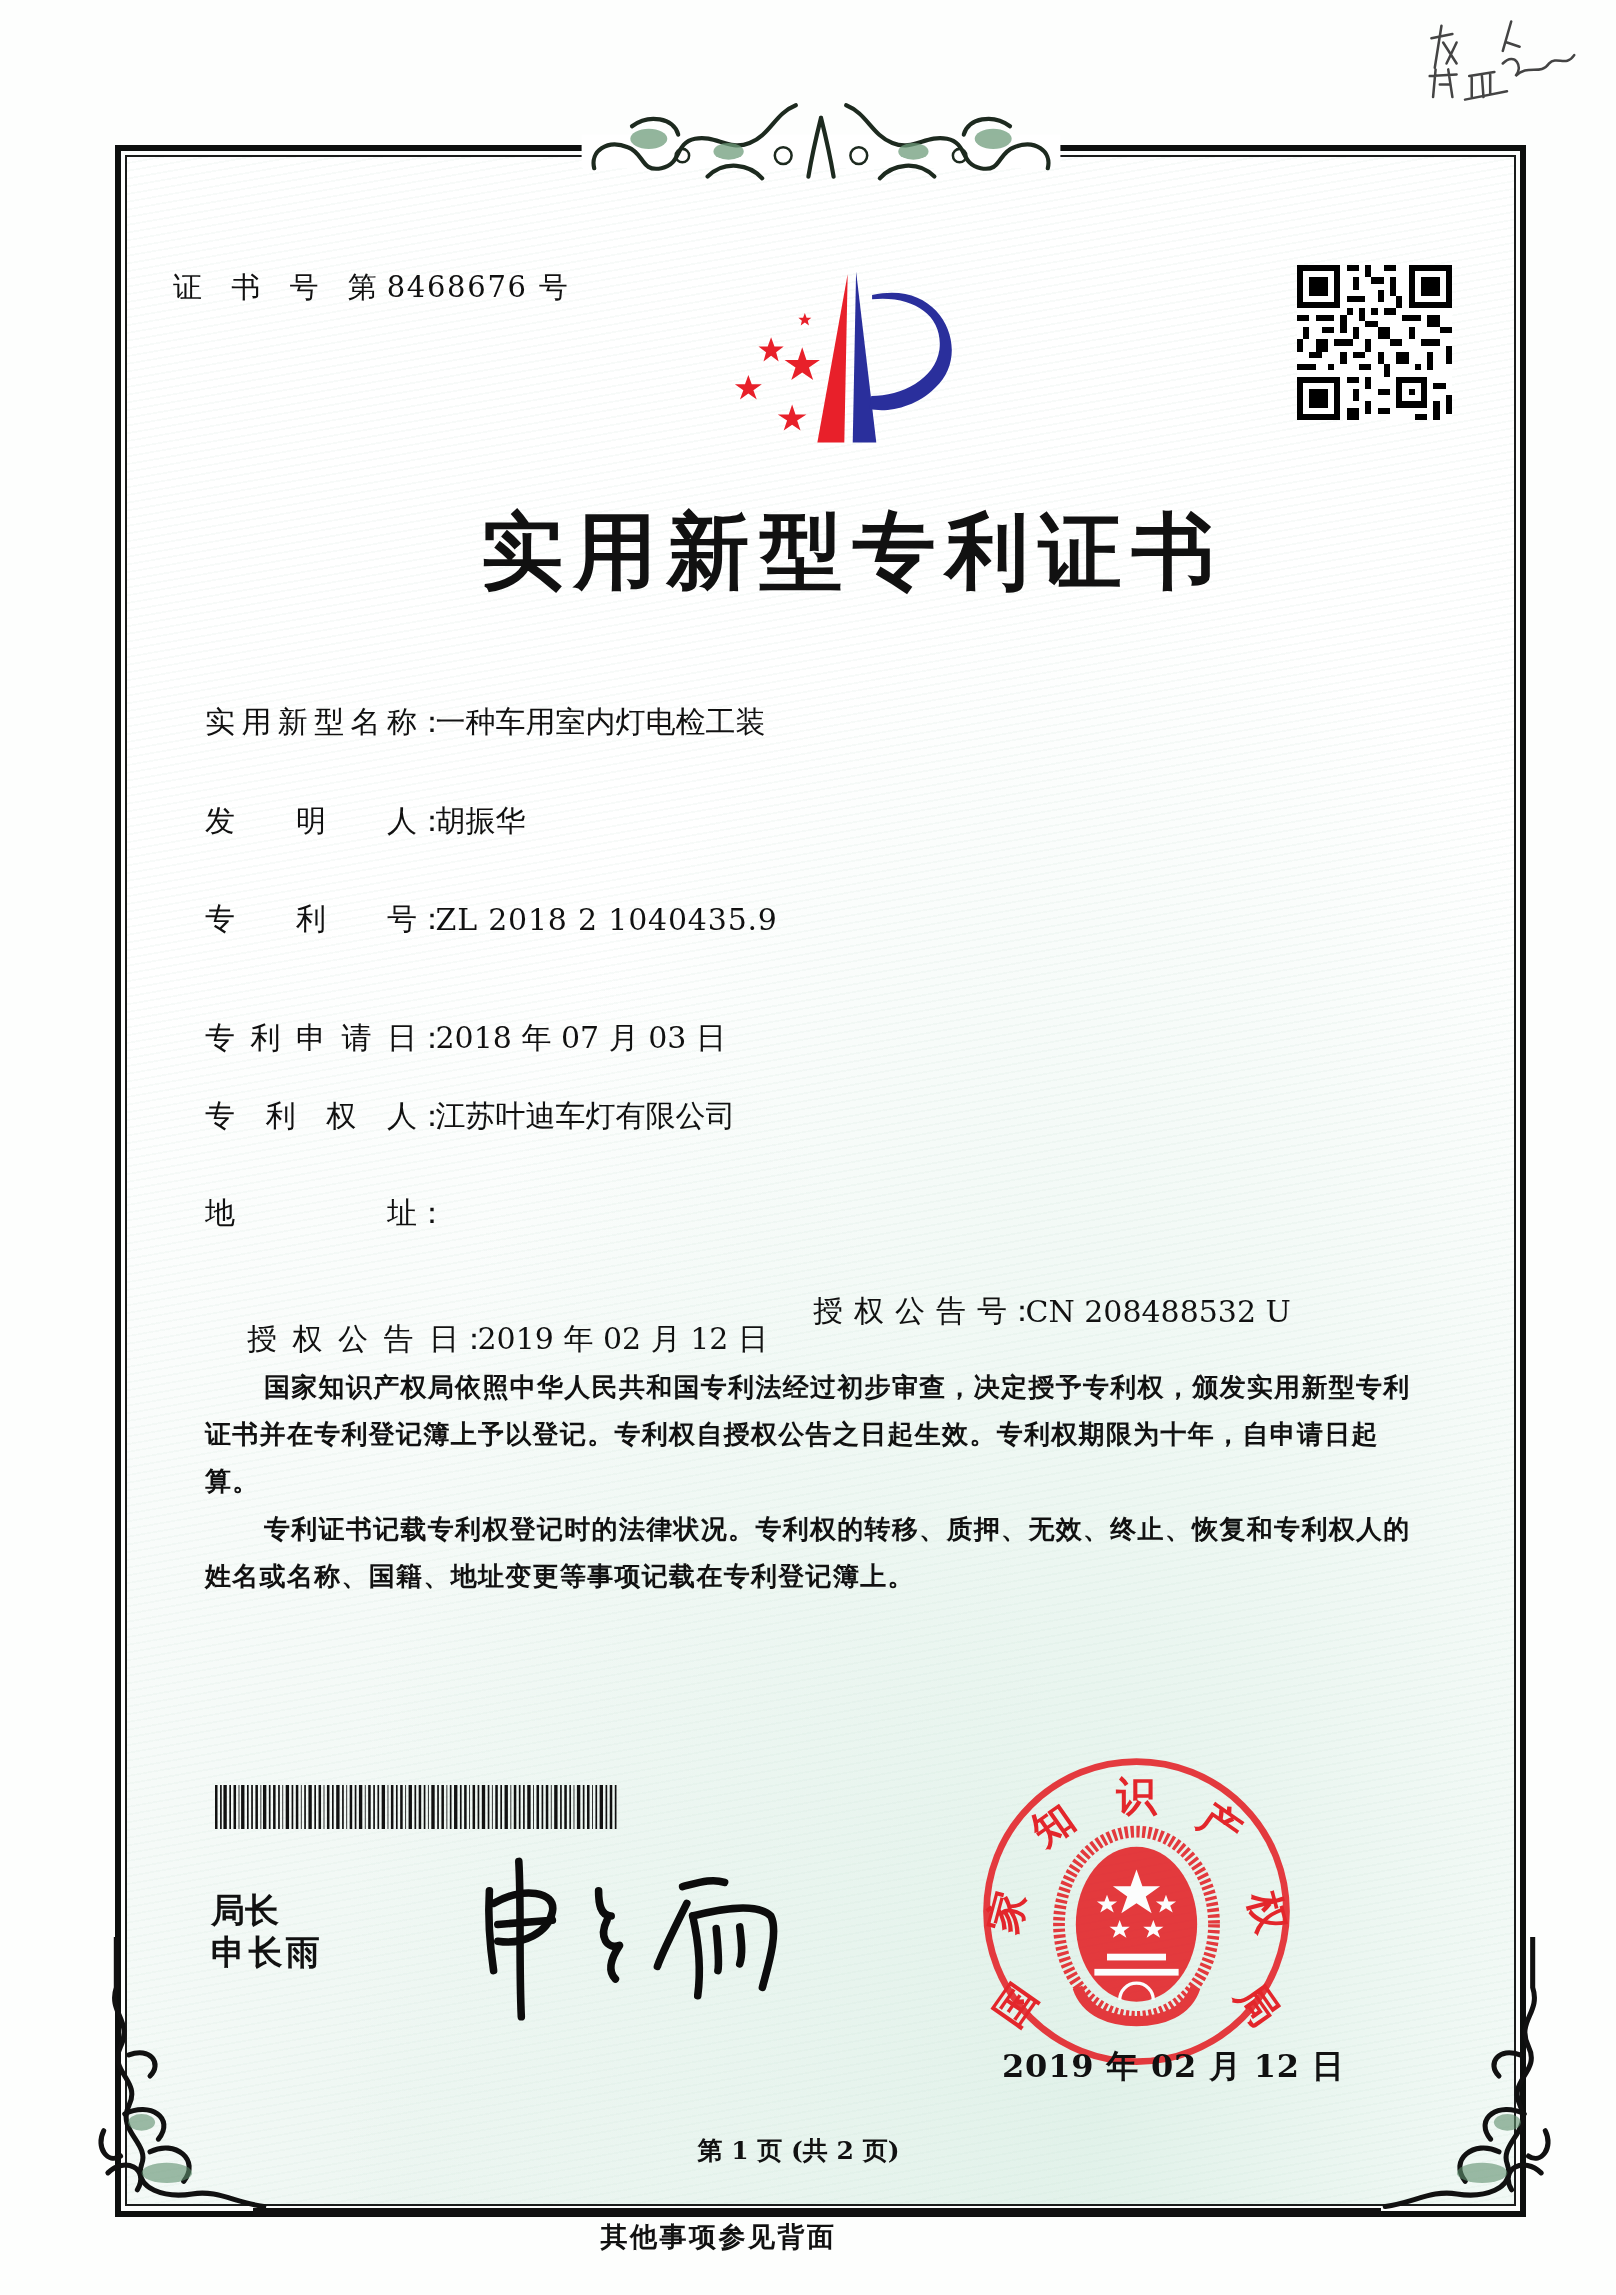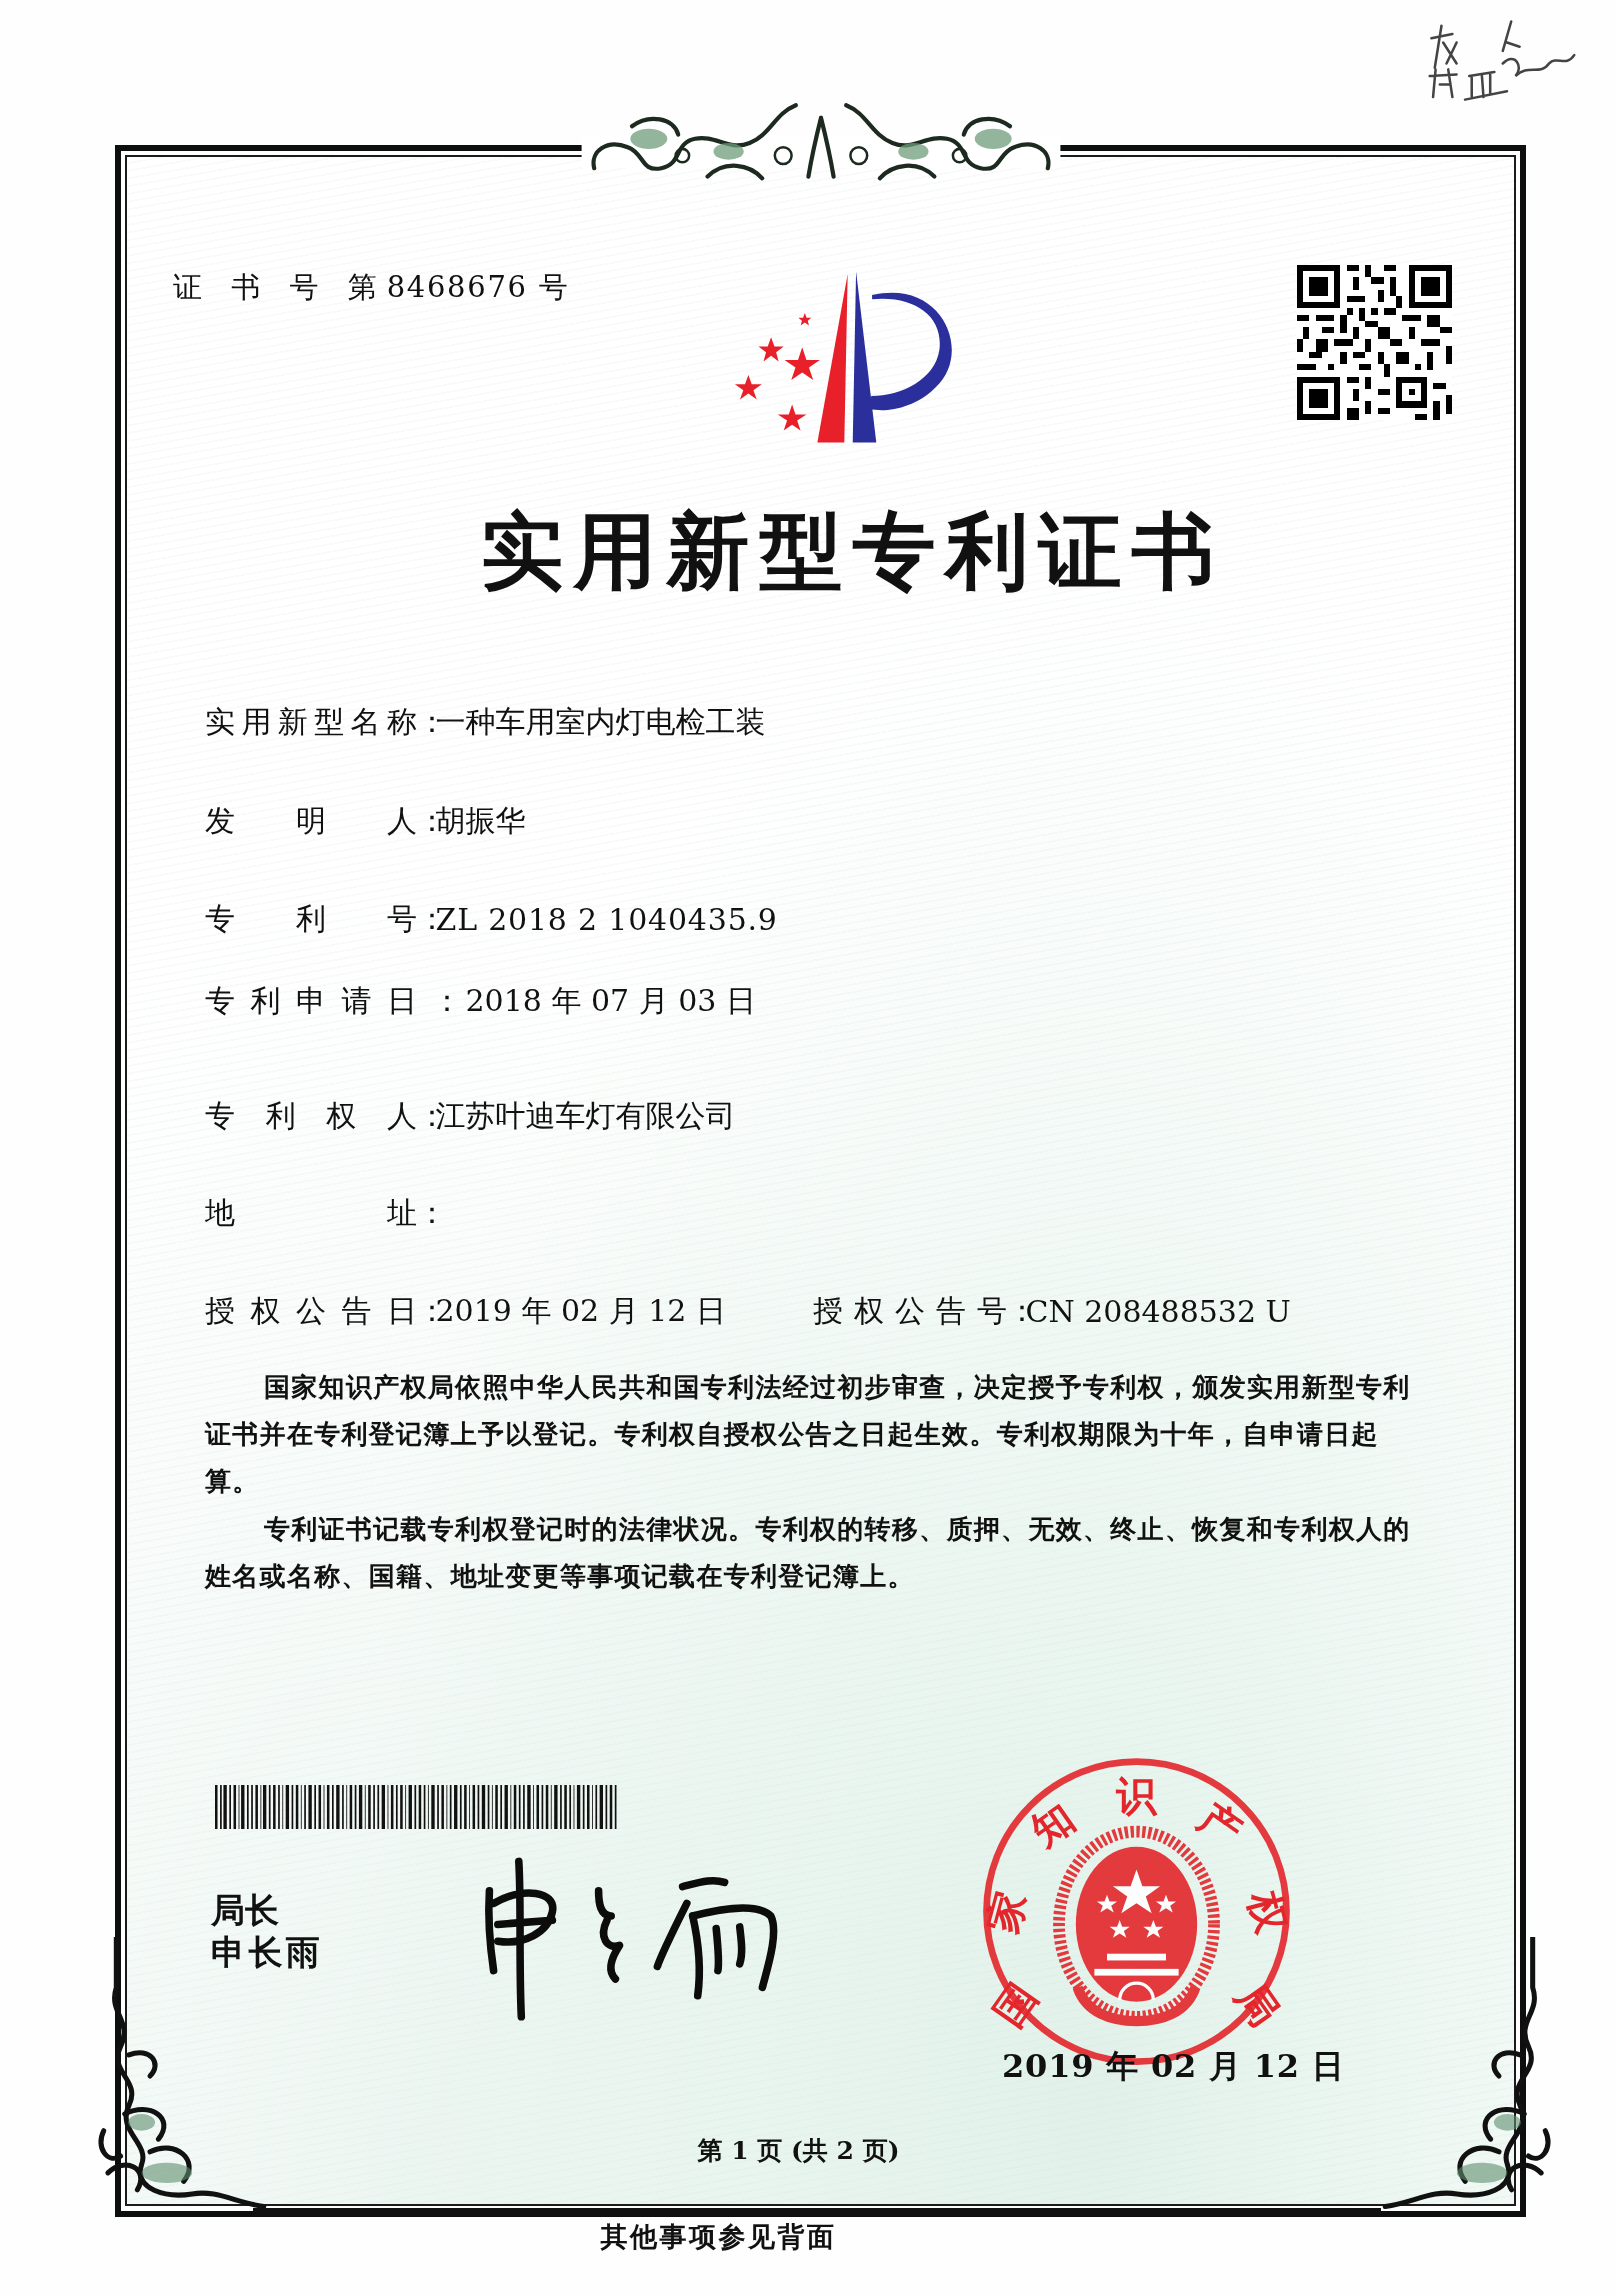--- a/index.html
+++ b/index.html
@@ -231,35 +231,35 @@
 <div class="field-row" style="top:800px;">
   <span class="field-label">发明人</span>
     <span class="colon">：</span>
   <span class="field-value">胡振华</span>
 </div>
 <div class="field-row" style="top:898px;">
   <span class="field-label">专利号</span>
     <span class="colon">：</span>
   <span class="field-value" style="letter-spacing:0.8px;">ZL 2018 2 1040435.9</span>
 </div>
-<div class="field-row" style="top:980px;gap:15px;">
+<div class="field-row" style="top:1017px;">
   <span class="field-label">专利申请日</span>
     <span class="colon">：</span>
   <span class="field-value">2018 年 07 月 03 日</span>
 </div>
 <div class="field-row" style="top:1095px;">
   <span class="field-label">专利权人</span>
     <span class="colon">：</span>
   <span class="field-value">江苏叶迪车灯有限公司</span>
 </div>
 <div class="field-row" style="top:1192px;">
   <span class="field-label">地址</span>
     <span class="colon">：</span>
 </div>
-<div class="field-row" style="top:1290px;">
+<div class="field-row" style="top:1318px;margin-left:42px;">
   <span class="field-label">授权公告日</span>
     <span class="colon">：</span>
   <span class="field-value">2019 年 02 月 12 日</span>
 </div>
 <div class="field-row second" style="top:1290px;">
   <span class="field-label short">授权公告号</span>
     <span class="colon">：</span>
   <span class="field-value">CN 208488532 U</span>
 </div>
 

